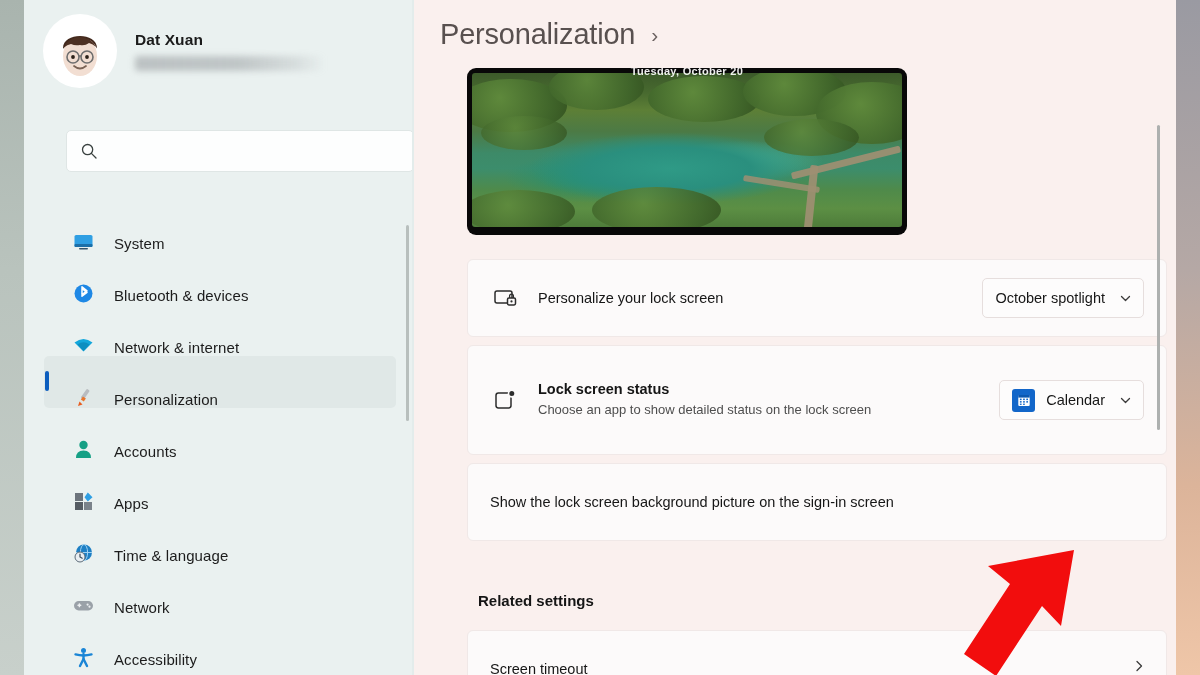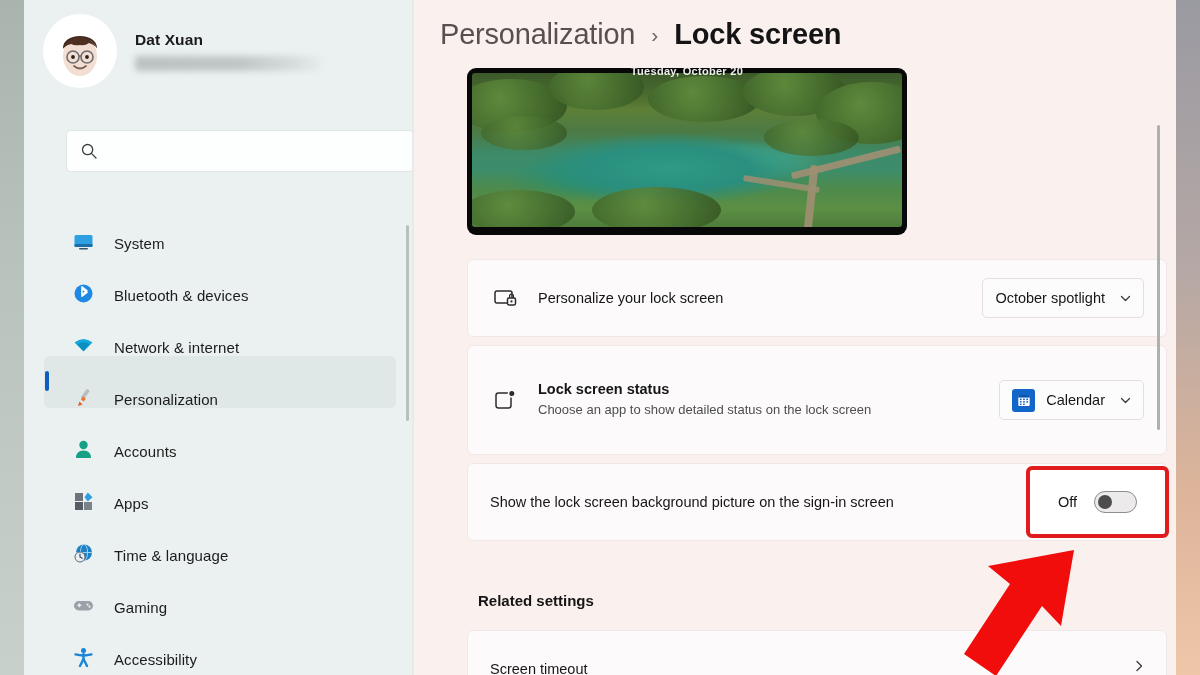--- a/index.html
+++ b/index.html
@@ -349,21 +349,21 @@
       <div class="nav-item">
         <div class="nav-icon">
           <svg width="21" height="21" viewBox="0 0 21 21">
             <rect x="1" y="6" width="19" height="9.5" rx="4.7" fill="#9aa1a8"></rect>
             <rect x="4.4" y="9.6" width="4" height="1.5" rx=".7" fill="#eceff1"></rect>
             <rect x="5.65" y="8.35" width="1.5" height="4" rx=".7" fill="#eceff1"></rect>
             <circle cx="14.6" cy="9.6" r="1.1" fill="#eceff1"></circle>
             <circle cx="16.5" cy="11.7" r="1.1" fill="#eceff1"></circle>
           </svg>
         </div>
-        <div class="nav-label">Gaming</div>
+        <div class="nav-label">Network</div>
       </div>
 
       <div class="nav-item">
         <div class="nav-icon">
           <svg width="21" height="21" viewBox="0 0 21 21">
             <circle cx="10.5" cy="3.6" r="2.5" fill="#1a85d6"></circle>
             <path d="M2.5 7.4 Q10.5 9.6 18.5 7.4" stroke="#1a85d6" stroke-width="2.4" fill="none" stroke-linecap="round"></path>
             <path d="M10.5 7 L10.5 12 L7 19" stroke="#1a85d6" stroke-width="2.4" fill="none" stroke-linecap="round"></path>
             <path d="M10.5 12 L14 19" stroke="#1a85d6" stroke-width="2.4" fill="none" stroke-linecap="round"></path>
           </svg>
@@ -375,21 +375,20 @@
 
     <div id="sidebar-scrollbar"></div>
   </div>
   <div id="sidebar-edge"></div>
 
   <div id="main">
 
     <div id="breadcrumb">
       <span id="crumb-parent">Personalization</span>
       <span id="crumb-sep">›</span>
-      <span id="crumb-current">Lock screen</span>
     </div>
 
     <div id="preview">
       <div id="preview-img">
         <div class="pv-bush" style="left:-4%;top:4%;width:26%;height:34%;"></div>
         <div class="pv-bush" style="left:18%;top:-6%;width:22%;height:30%;opacity:.85;"></div>
         <div class="pv-bush" style="left:41%;top:2%;width:26%;height:30%;"></div>
         <div class="pv-bush" style="left:63%;top:-4%;width:24%;height:32%;"></div>
         <div class="pv-bush" style="left:80%;top:6%;width:26%;height:40%;"></div>
         <div class="pv-bush" style="left:2%;top:28%;width:20%;height:22%;opacity:.75;"></div>
@@ -481,24 +480,18 @@
       <div id="related-chevron">
         <svg width="14" height="14" viewBox="0 0 14 14" fill="none" stroke="currentColor" stroke-width="1.3">
           <path d="M5 2.5 L9.5 7 L5 11.5" stroke-linecap="round" stroke-linejoin="round"></path>
         </svg>
       </div>
     </div>
 
     <div id="main-scrollbar"></div>
   </div>
 
-  <div id="toggle-highlight">
-    <span id="toggle-state">Off</span>
-    <span class="switch">
-      <span class="knob"></span>
-    </span>
-  </div>
 
   <svg id="red-arrow" viewBox="0 0 190 130">
     <path d="M150 2 L137 78 L118 58 L72 128 L40 106 L86 36 L64 18 Z" fill="#f20d0d"></path>
   </svg>
 
 </div>
 
 </body></html>

